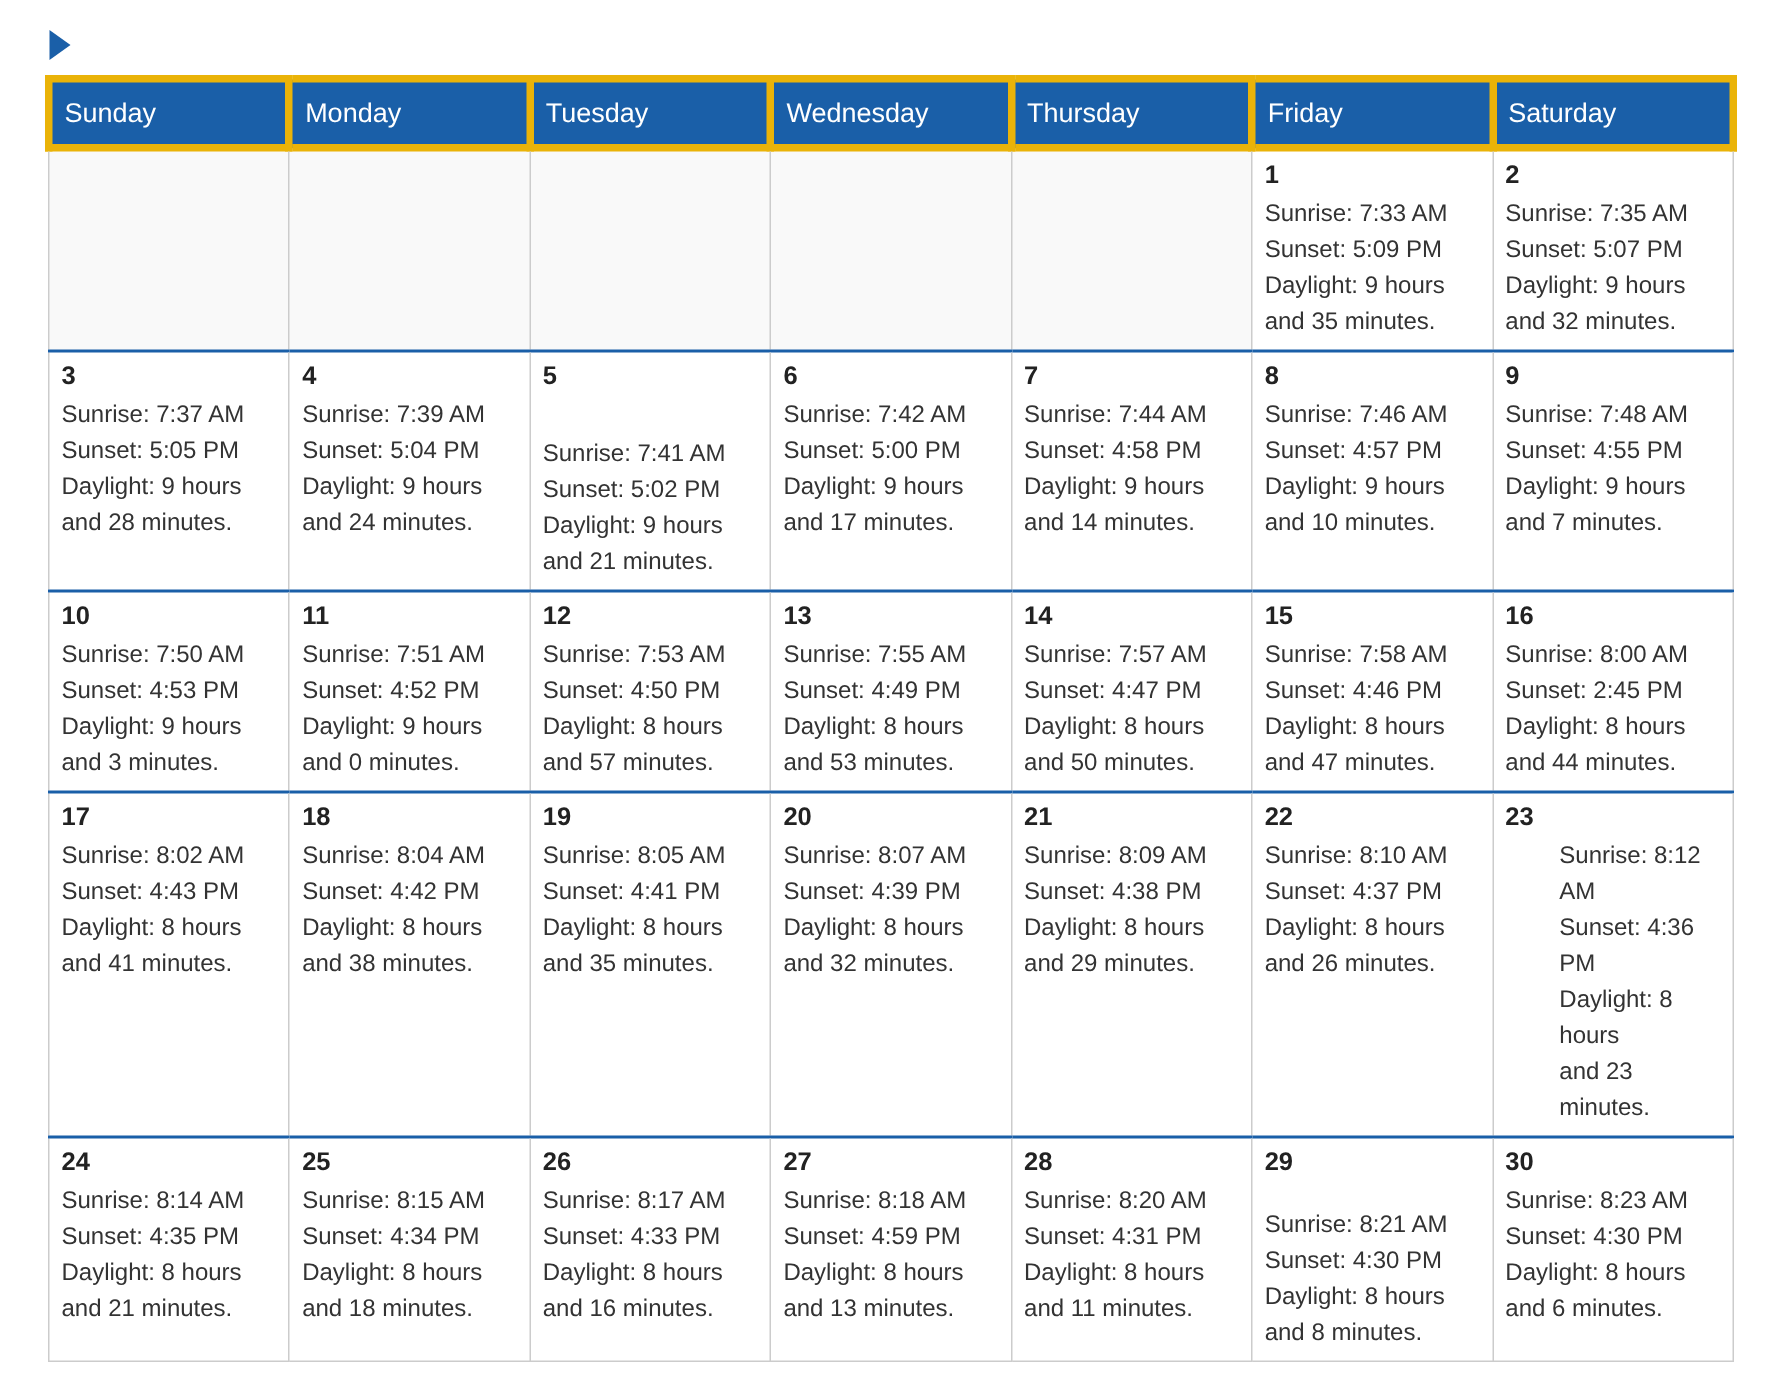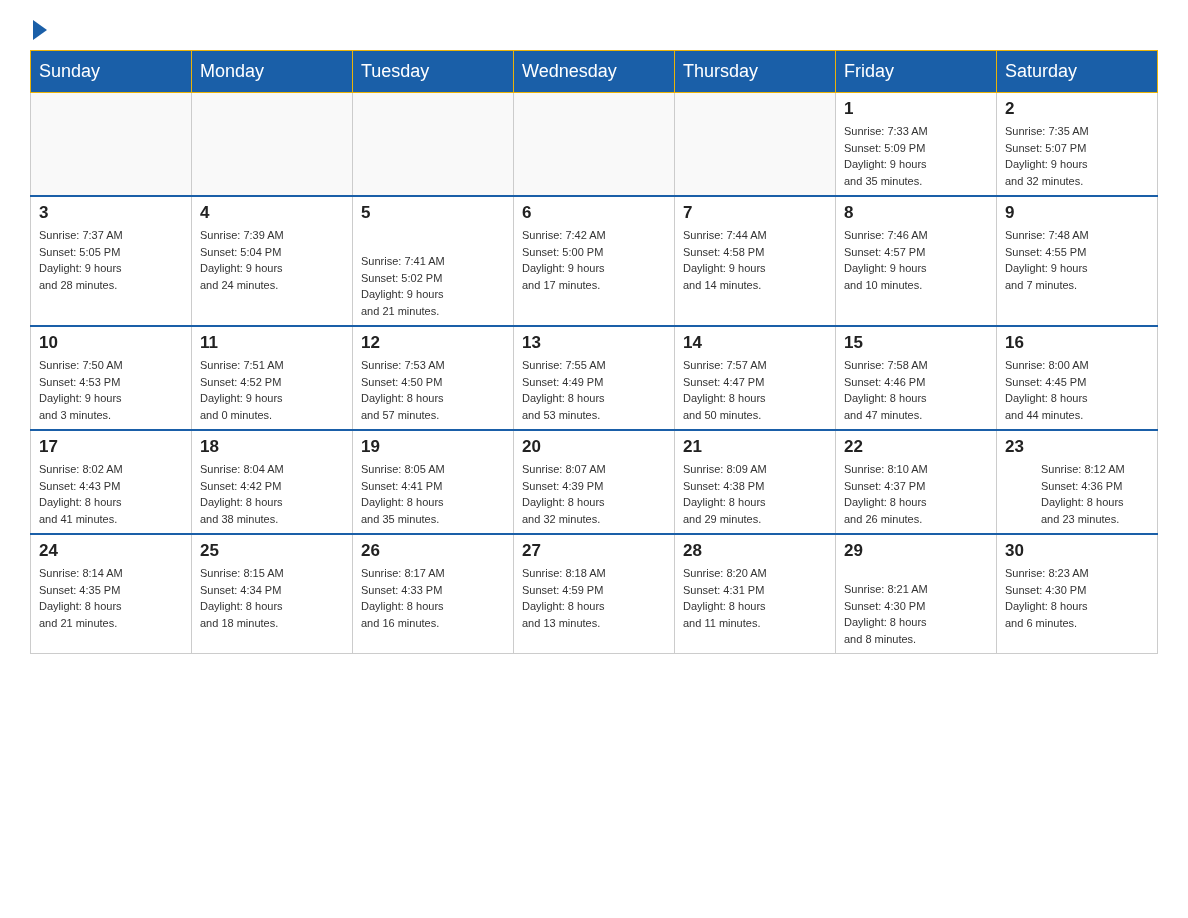--- a/index.html
+++ b/index.html
@@ -35,21 +35,21 @@
       border-collapse: collapse;
       margin-top: 8px;
     }
     .calendar-table th {
       background-color: #1a5fa8;
       color: #fff;
       padding: 10px 8px;
       font-size: 18px;
       font-weight: normal;
       text-align: left;
-      border: 1px solid #eab308;
+      border: 5px solid #eab308;
     }
     .calendar-table td {
       vertical-align: top;
       padding: 6px 8px;
       border: 1px solid #ccc;
       width: 14.28%;
       min-height: 100px;
       font-size: 13px;
       color: #333;
       background: #fff;
@@ -58,21 +58,21 @@
       background: #f9f9f9;
     }
     .day-number {
       font-size: 17px;
       font-weight: bold;
       color: #222;
       display: block;
       margin-bottom: 4px;
     }
     .day-info {
-      font-size: 11px;
+      font-size: 16px;
       color: #333;
       line-height: 1.5;
     }
     .row-divider td {
       border-top: 2px solid #1a5fa8;
     }
     .logo-block {
       line-height: 1;
     }
     .logo-row1 {
@@ -229,21 +229,21 @@
         <td>
           <span class="day-number">15</span>
           <div class="day-info" style="white-space: pre-line;">Sunrise: 7:58 AM
 Sunset: 4:46 PM
 Daylight: 8 hours
 and 47 minutes.</div>
         </td>
         <td>
           <span class="day-number">16</span>
           <div class="day-info" style="white-space: pre-line;">Sunrise: 8:00 AM
-Sunset: 4:45 PM
+Sunset: 2:45 PM
 Daylight: 8 hours
 and 44 minutes.</div>
         </td>
       </tr>
       <tr class="row-divider">
         <td>
           <span class="day-number">17</span>
           <div class="day-info" style="white-space: pre-line;">Sunrise: 8:02 AM
 Sunset: 4:43 PM
 Daylight: 8 hours

